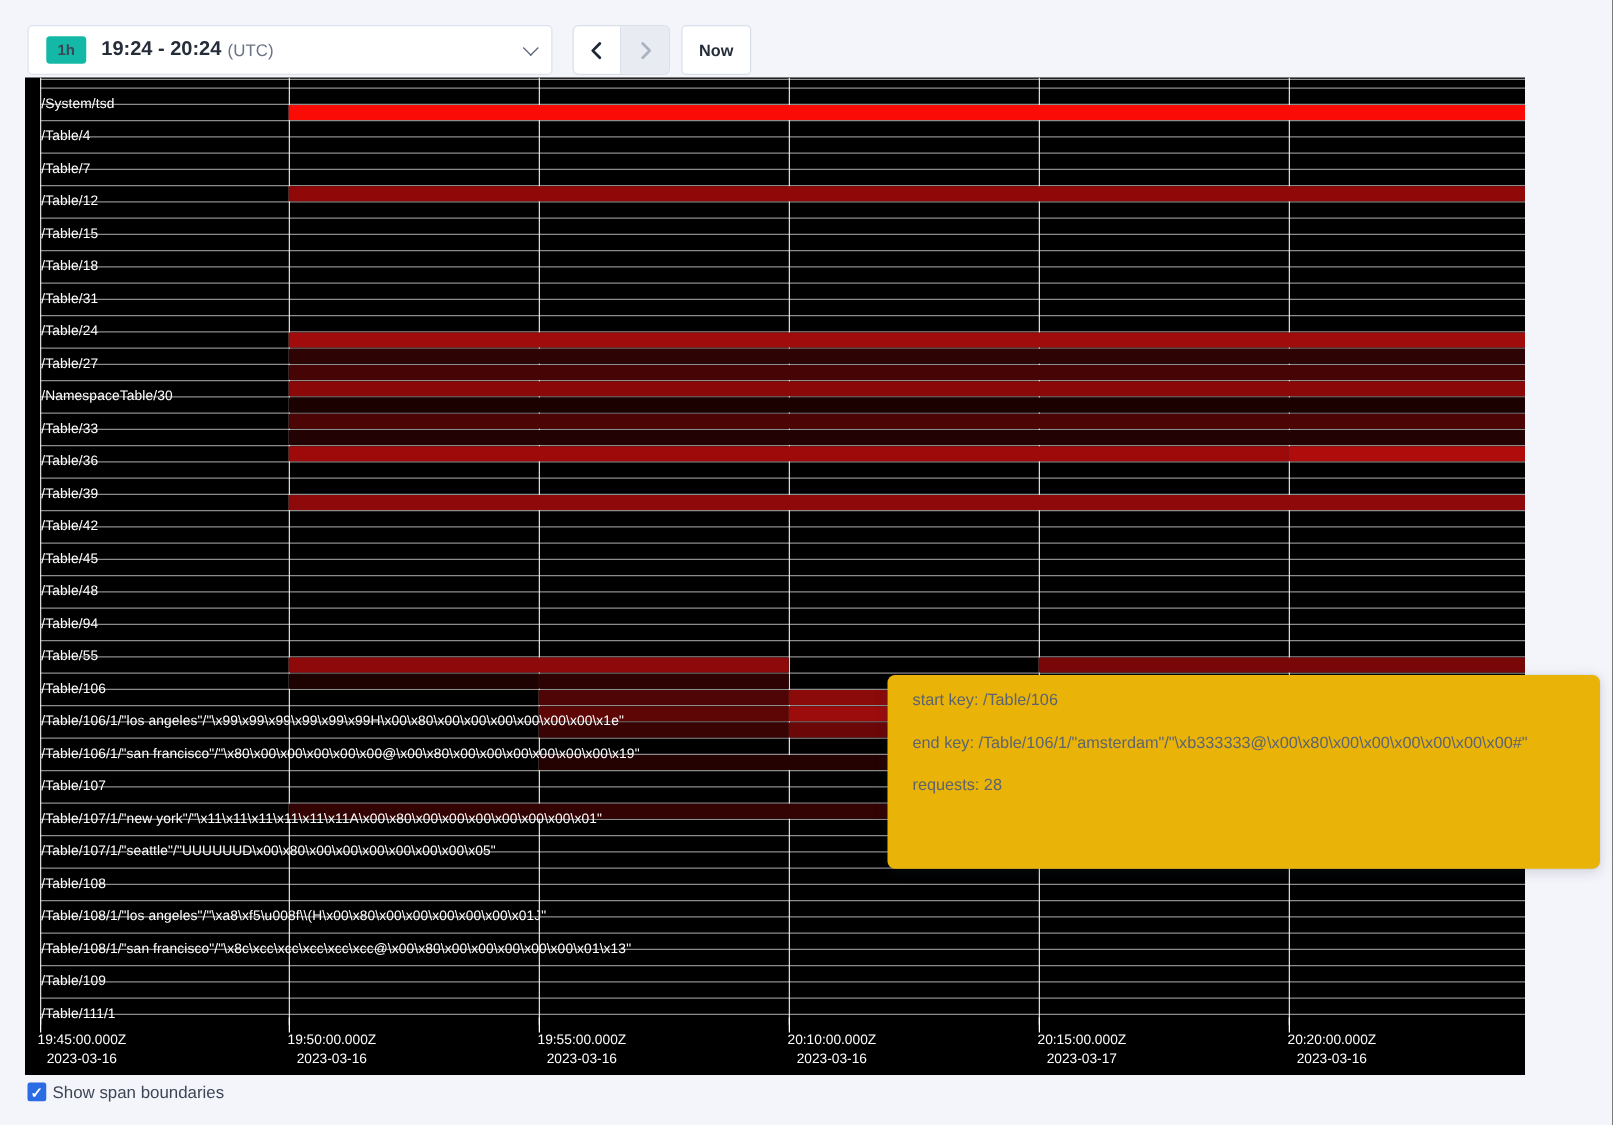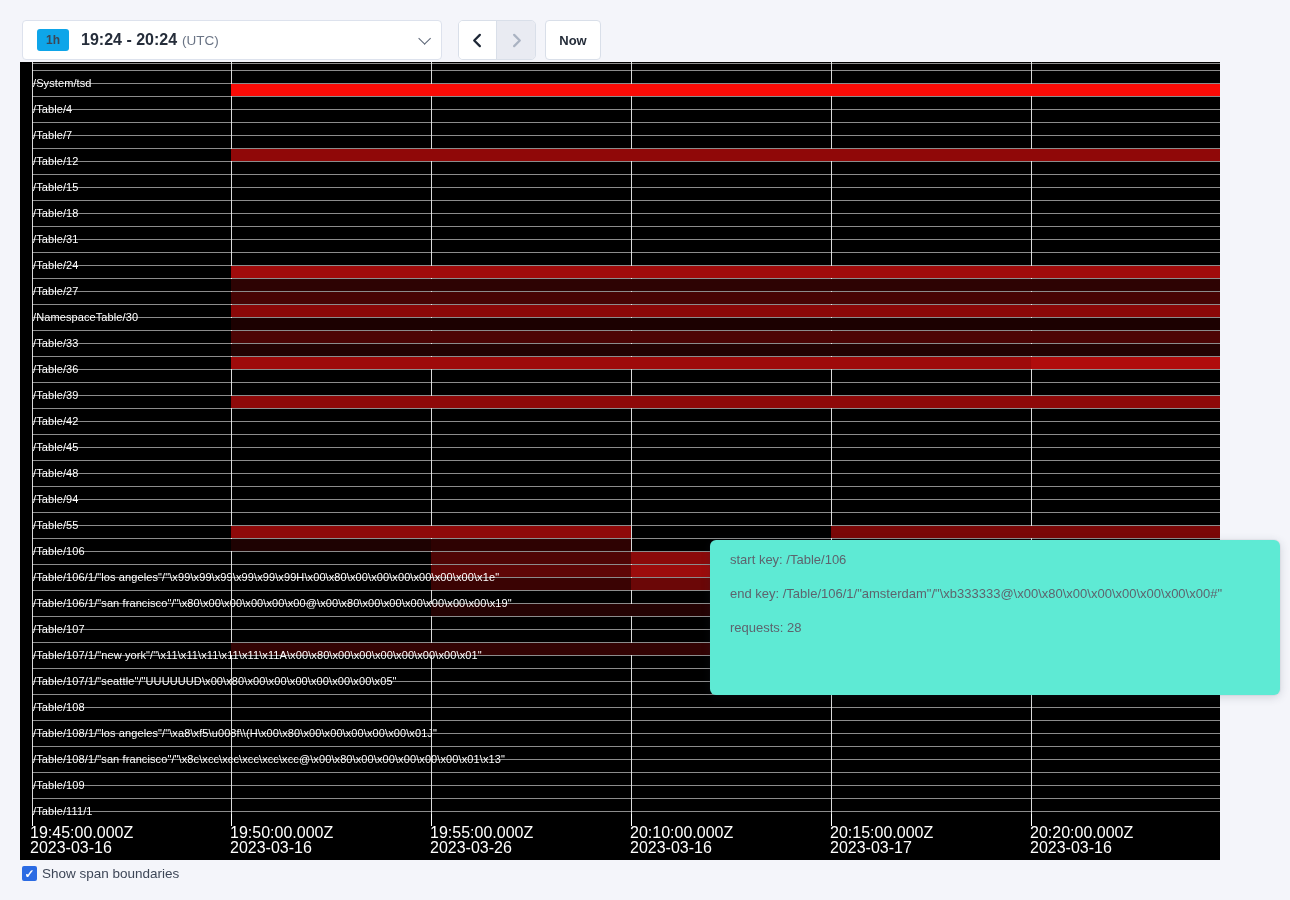--- a/index.html
+++ b/index.html
@@ -11,21 +11,21 @@
     overflow: hidden;
   }
 
   
   .time-selector {
     position: absolute; left: 22px; top: 20px; width: 420px; height: 40px;
     background: #ffffff; border: 1px solid #dde2ed; border-radius: 4px;
     display: flex; align-items: center; padding: 0 14px; cursor: pointer;
   }
   .chip {
-    background: #0ea5e9; color: #3c4656; font-size: 12px; font-weight: bold;
+    background: #14b8a6; color: #3c4656; font-size: 12px; font-weight: bold;
     border-radius: 3px; padding: 4px 9px; margin-right: 12px;
   }
   .range-text { color: #252d3a; font-size: 16px; font-weight: bold; margin-right: 5px; }
   .range-zone { color: #6a7485; font-size: 13.5px; }
   .chev {
     margin-left: auto; width: 9px; height: 9px;
     border-right: 1.6px solid #5b6576; border-bottom: 1.6px solid #5b6576;
     transform: rotate(45deg) translateY(-3px);
   }
   .nav-group {
@@ -52,27 +52,27 @@
   }
   .hline { position: absolute; height: 1px; background: rgba(255,255,255,0.55); }
   .vline { position: absolute; width: 1px; background: rgba(240,240,240,0.9); }
   .band  { position: absolute; }
   .rowlabel {
     position: absolute; left: 13px; transform: translateY(-50%);
     color: #ffffff; font-size: 11px; white-space: nowrap; letter-spacing: 0.1px;
   }
   .tick { position: absolute; width: 1px; height: 12px; background: #ffffff; }
   .axislabel {
-    position: absolute; color: #ffffff; font-size: 16px; line-height: 15px; white-space: pre;
+    position: absolute; color: #ffffff; font-size: 11px; line-height: 15px; white-space: pre; text-align: center;
   }
 
   
   .hm-tooltip {
     position: absolute; left: 710px; top: 540px; width: 570px; height: 155px;
-    background: #5eead4; border-radius: 6px; padding: 3px 20px;
+    background: #eab308; border-radius: 6px; padding: 3px 20px;
     box-shadow: 0 2px 10px rgba(40,50,70,0.18), 0 0 0 1px rgba(40,50,70,0.04);
     z-index: 5;
   }
   .hm-tooltip .tline {
     color: #5d646e; font-size: 13px; line-height: 34px; white-space: nowrap; overflow: hidden;
   }
 
   
   .footer { position: absolute; left: 22px; top: 866px; display: flex; align-items: center; }
   .cbox {
@@ -227,21 +227,21 @@
     <div class="rowlabel" style="top: 723px;">/Table/109</div>
     <div class="rowlabel" style="top: 749px;">/Table/111/1</div>
     <div class="tick" style="left: 12px; top: 752px;"></div>
     <div class="axislabel" style="left: 10px; top: 763px;">19:45:00.000Z
 2023-03-16</div>
     <div class="tick" style="left: 211px; top: 752px;"></div>
     <div class="axislabel" style="left: 210px; top: 763px;">19:50:00.000Z
 2023-03-16</div>
     <div class="tick" style="left: 411px; top: 752px;"></div>
     <div class="axislabel" style="left: 410px; top: 763px;">19:55:00.000Z
-2023-03-26</div>
+2023-03-16</div>
     <div class="tick" style="left: 611px; top: 752px;"></div>
     <div class="axislabel" style="left: 610px; top: 763px;">20:10:00.000Z
 2023-03-16</div>
     <div class="tick" style="left: 811px; top: 752px;"></div>
     <div class="axislabel" style="left: 810px; top: 763px;">20:15:00.000Z
 2023-03-17</div>
     <div class="tick" style="left: 1011px; top: 752px;"></div>
     <div class="axislabel" style="left: 1010px; top: 763px;">20:20:00.000Z
 2023-03-16</div>
   </div>

